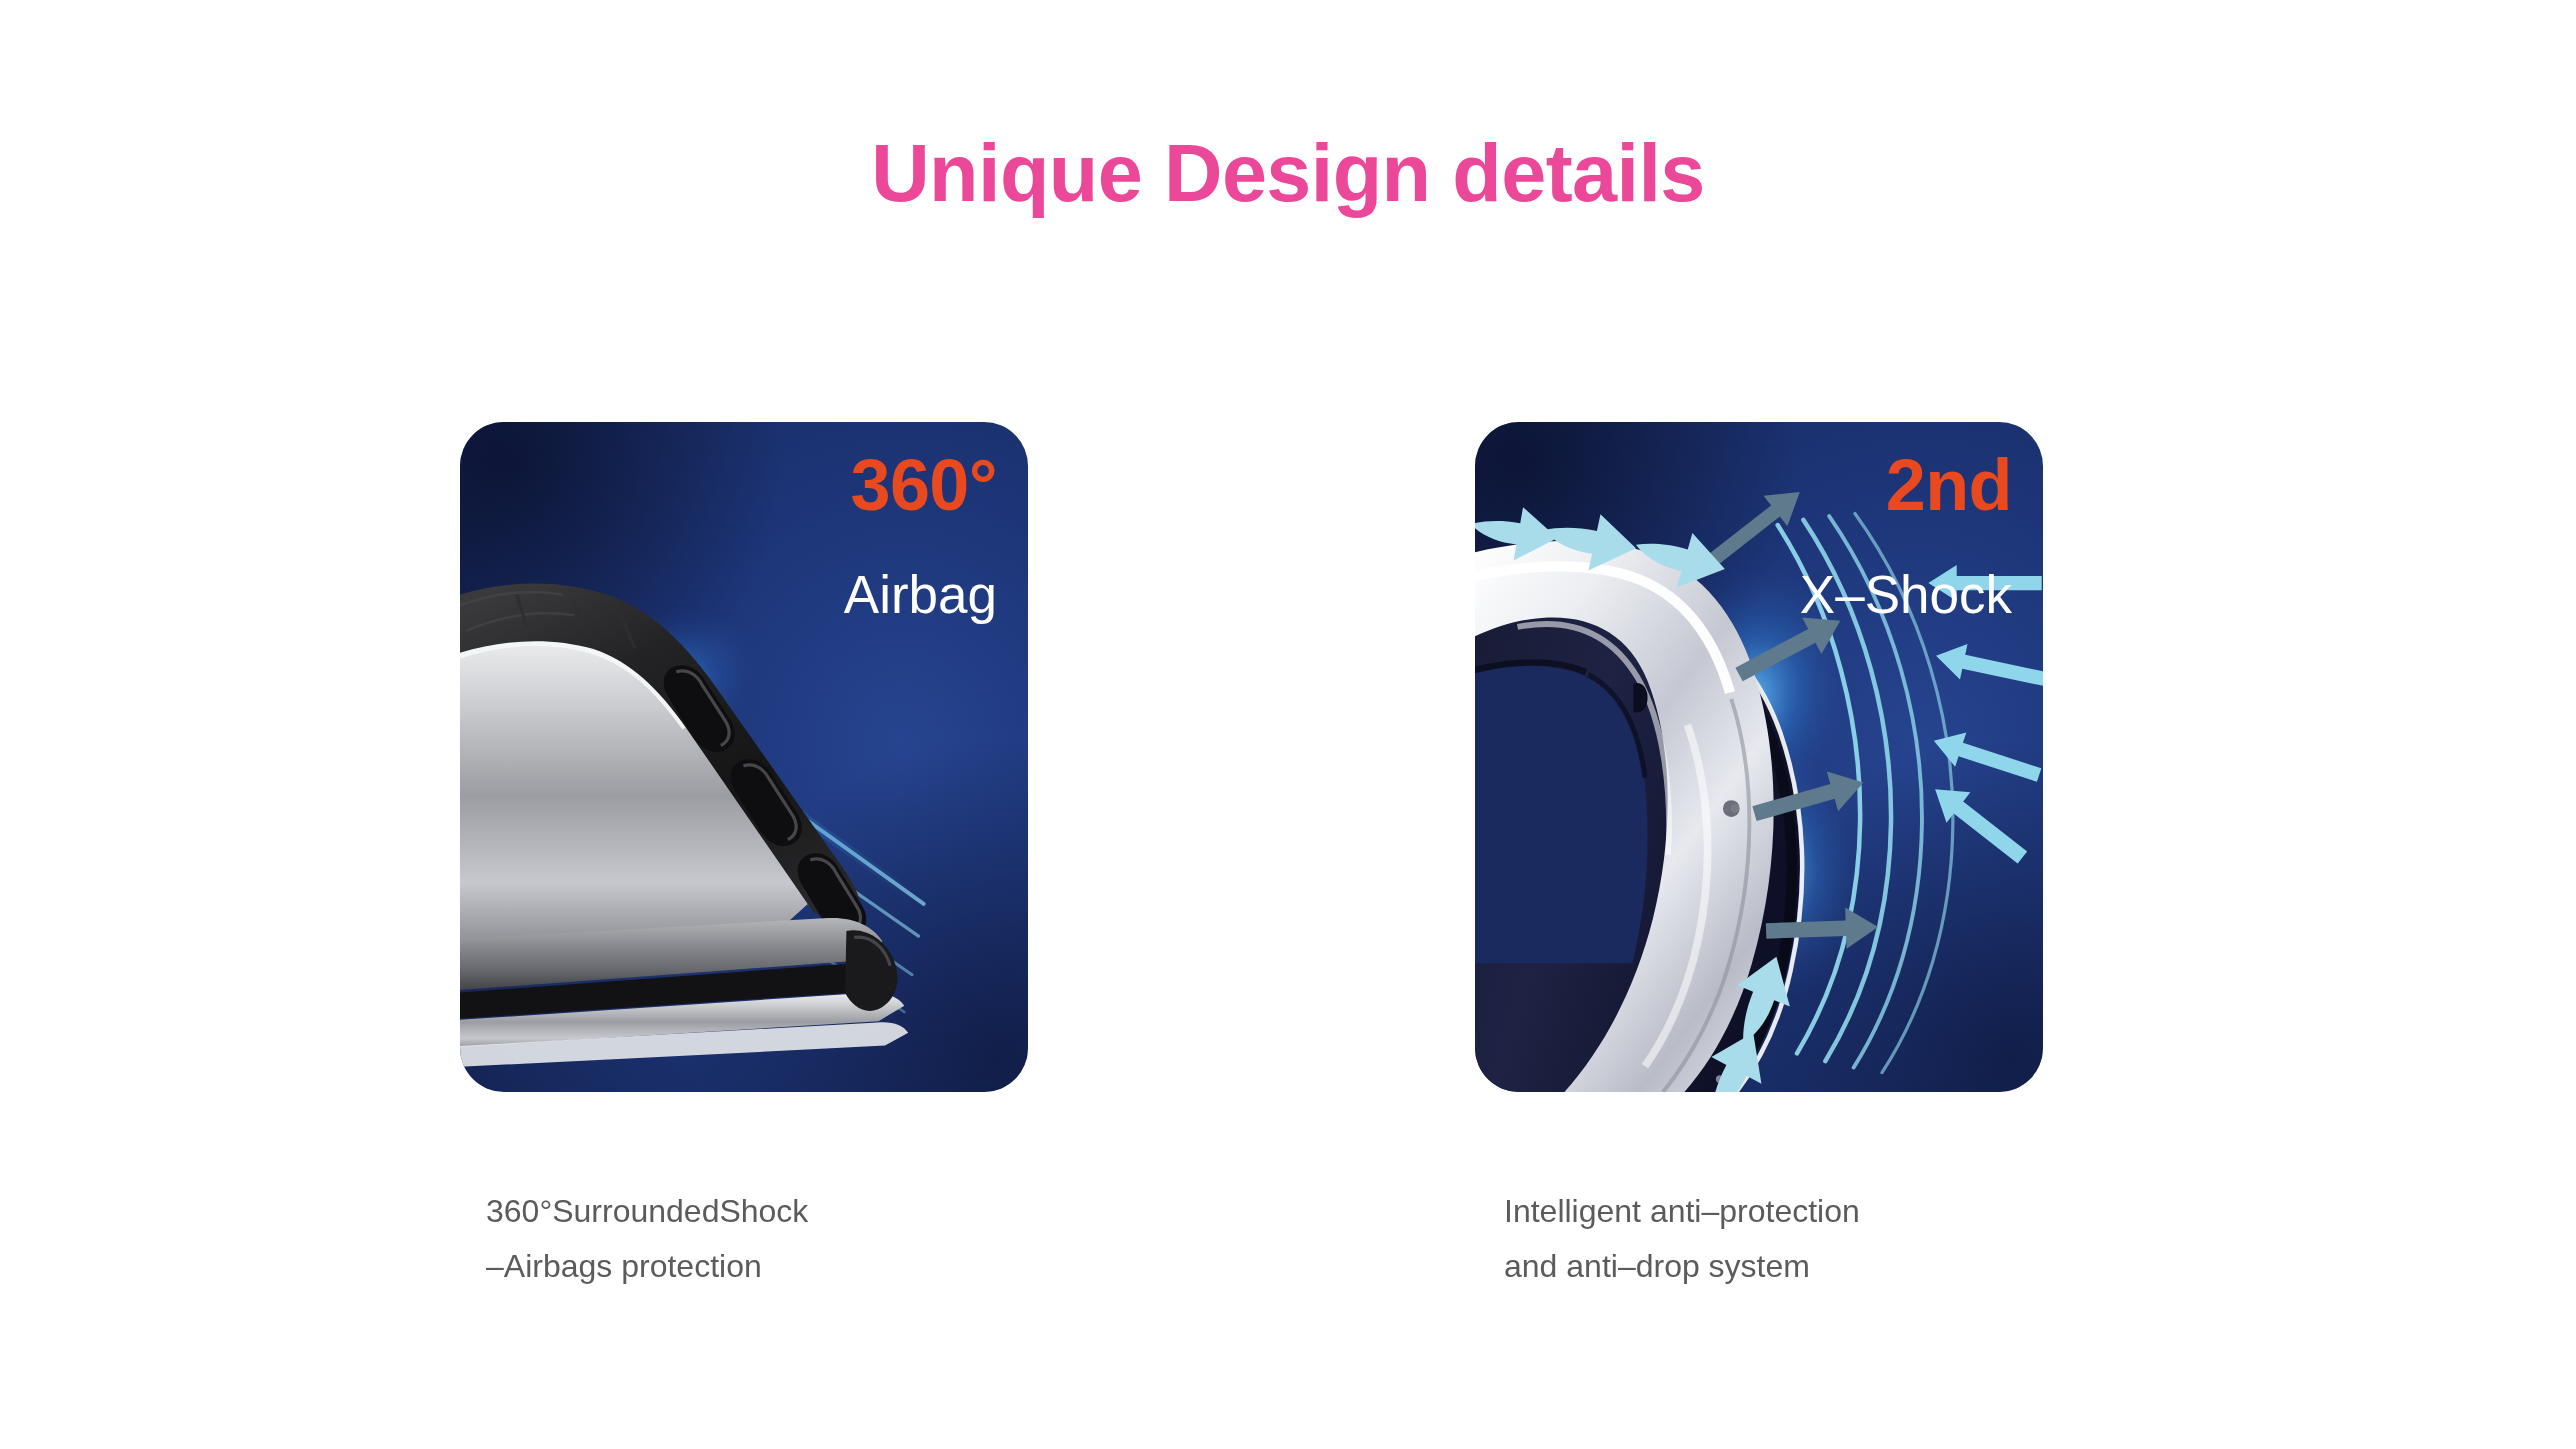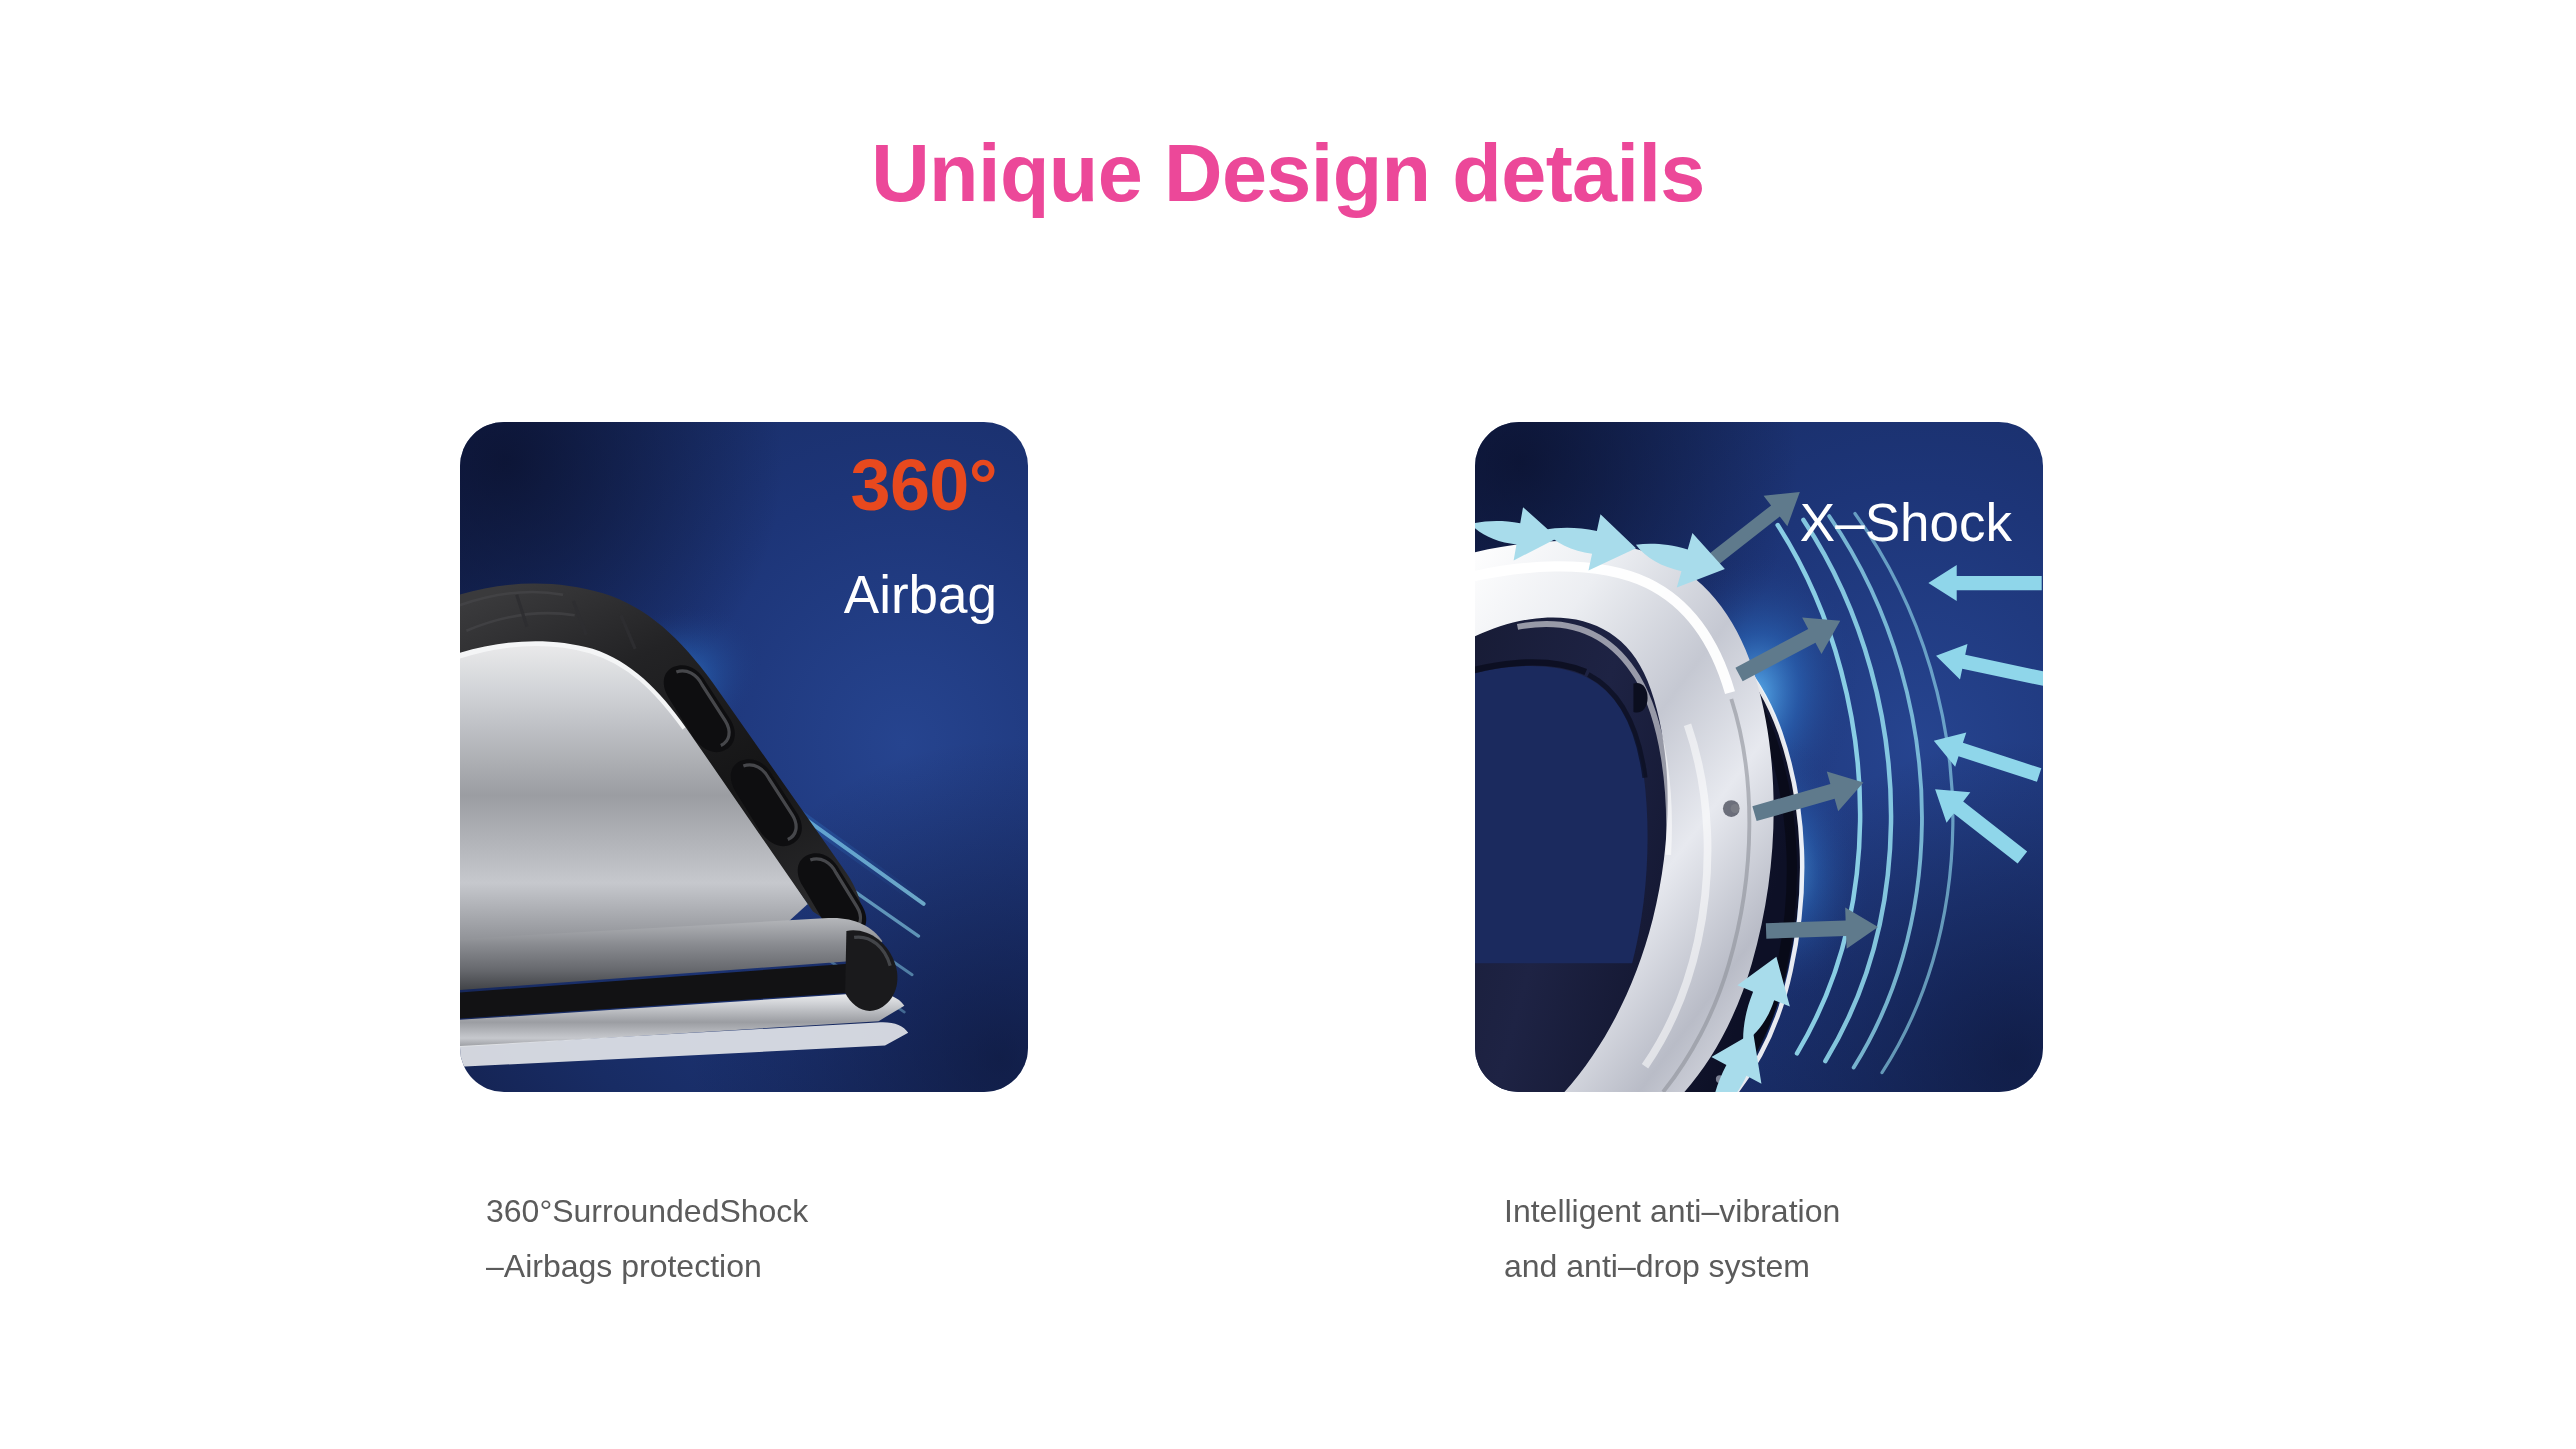--- a/index.html
+++ b/index.html
@@ -470,24 +470,25 @@
                        C 112 6, 88 12, 58 12
                        L 58 36 Z"></path>
             </g>
           </g>
         </svg>
       </div>
 
       <div class="card-vignette"></div>
 
       <div class="badge">
+        <div class="badge-main" style="color:#e8491e">2nd</div>
         <div class="badge-sub">X–Shock</div>
       </div>
     </div>
 
     <div class="caption">
-      <div>Intelligent anti–vibration</div>
+      <div>Intelligent anti–protection</div>
       <div>and anti–drop system</div>
     </div>
   </div>
 
 </div>
 
 
 </body></html>

